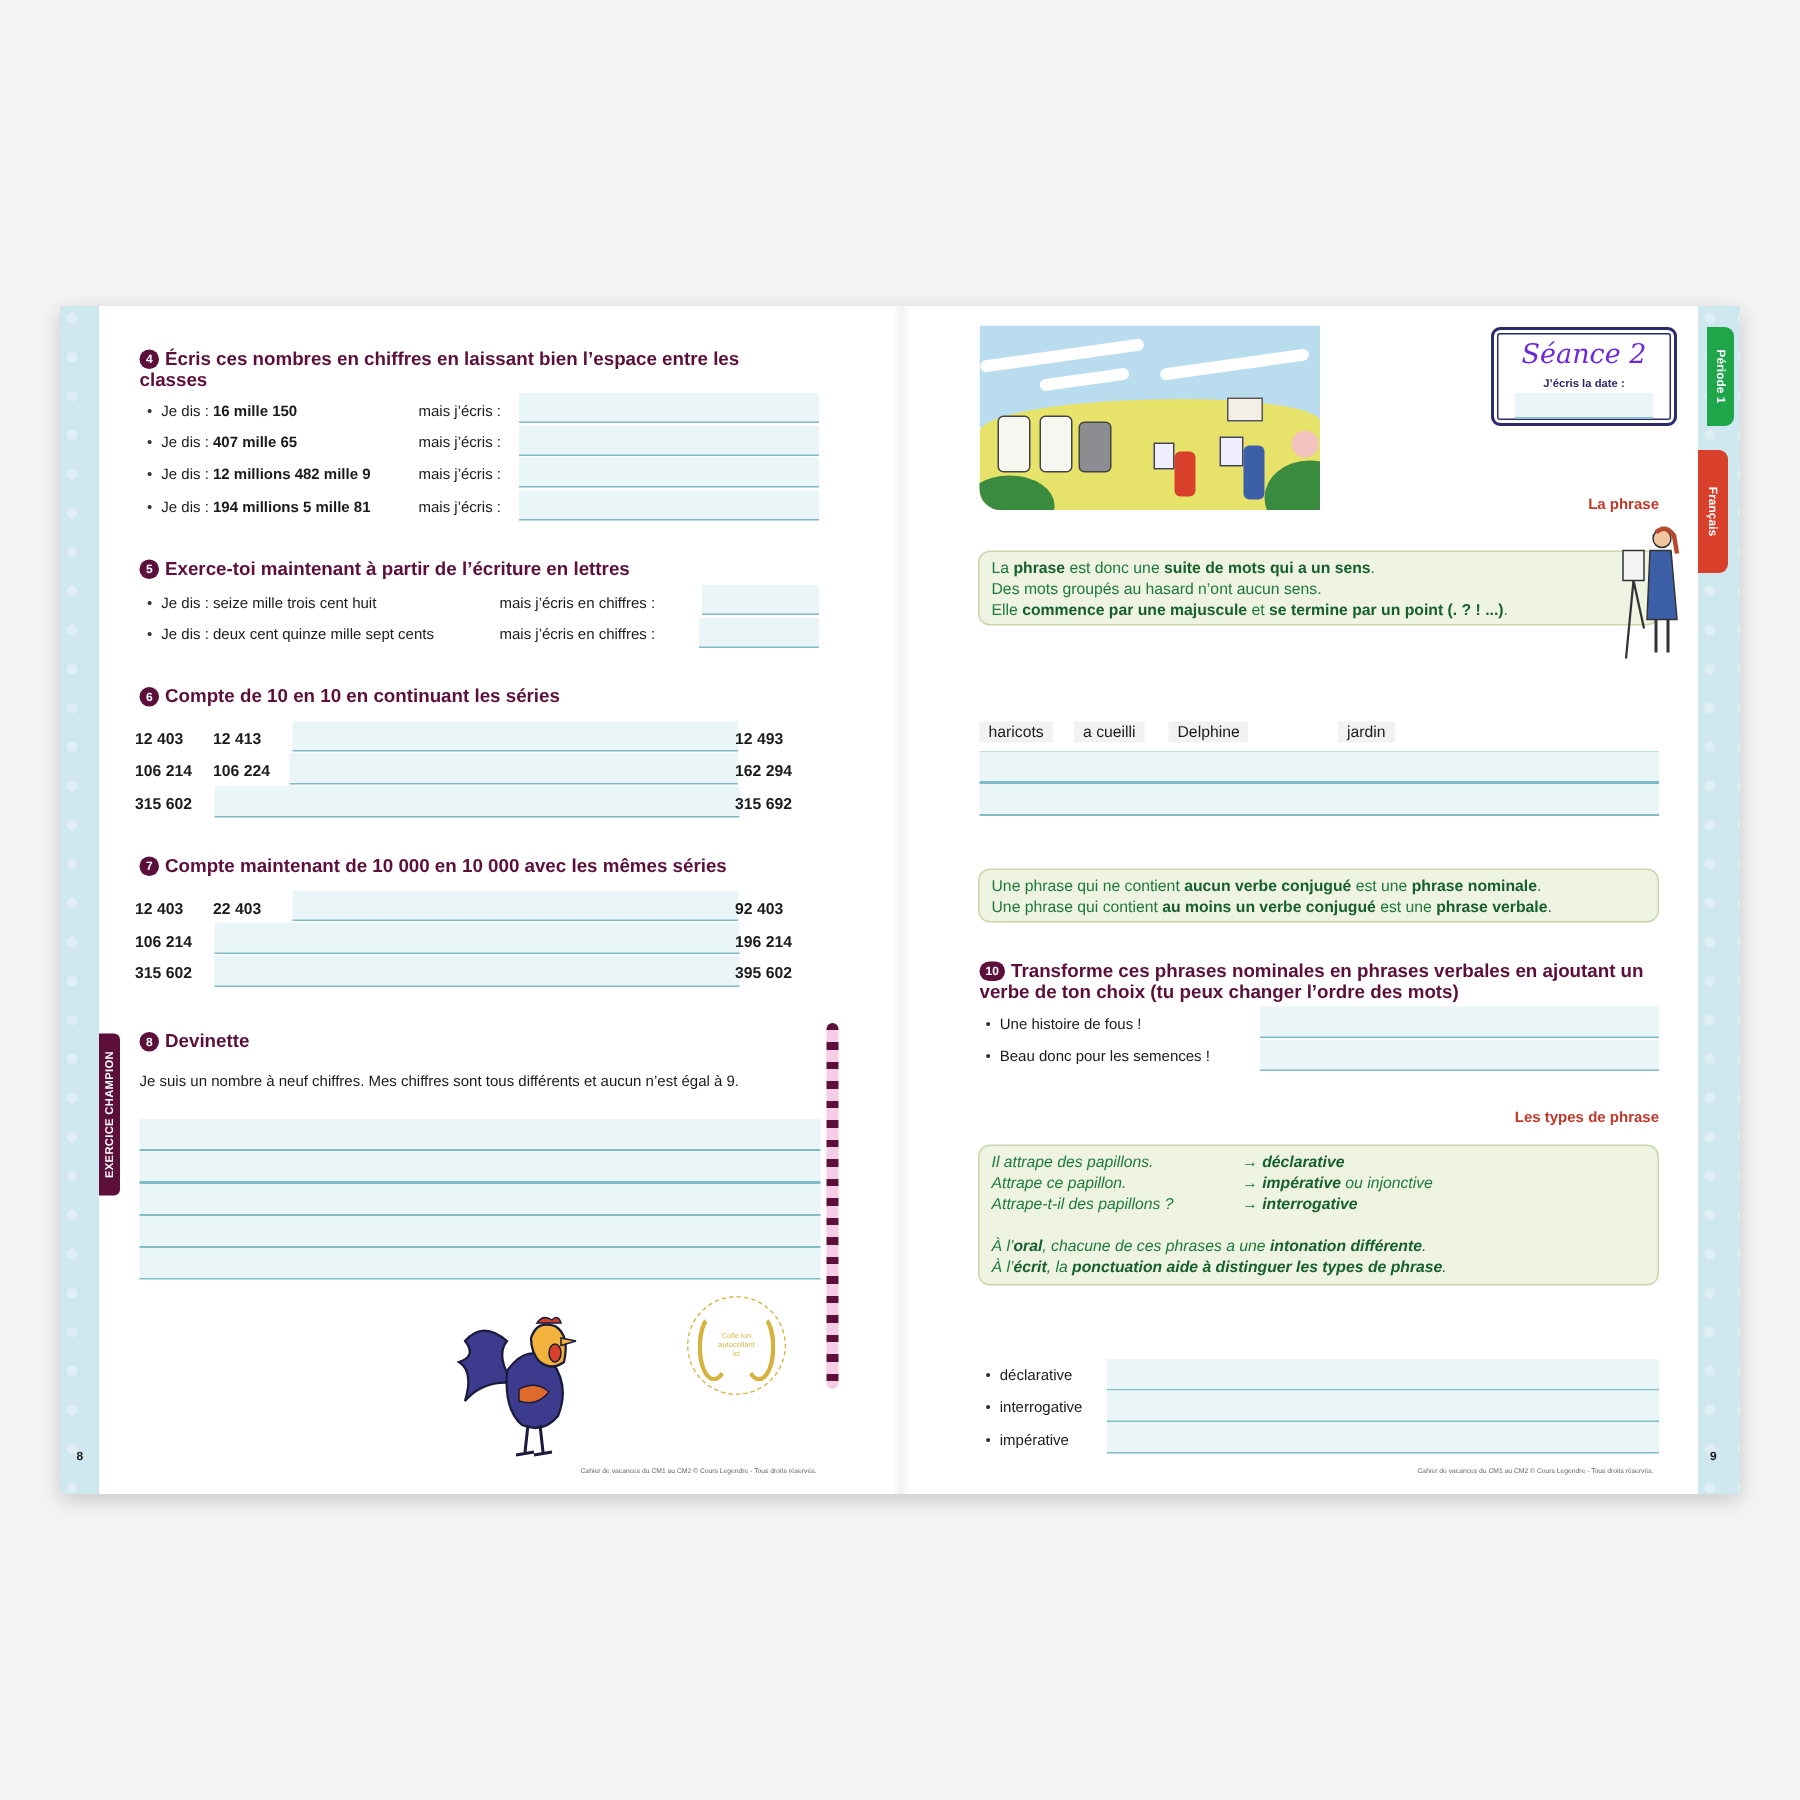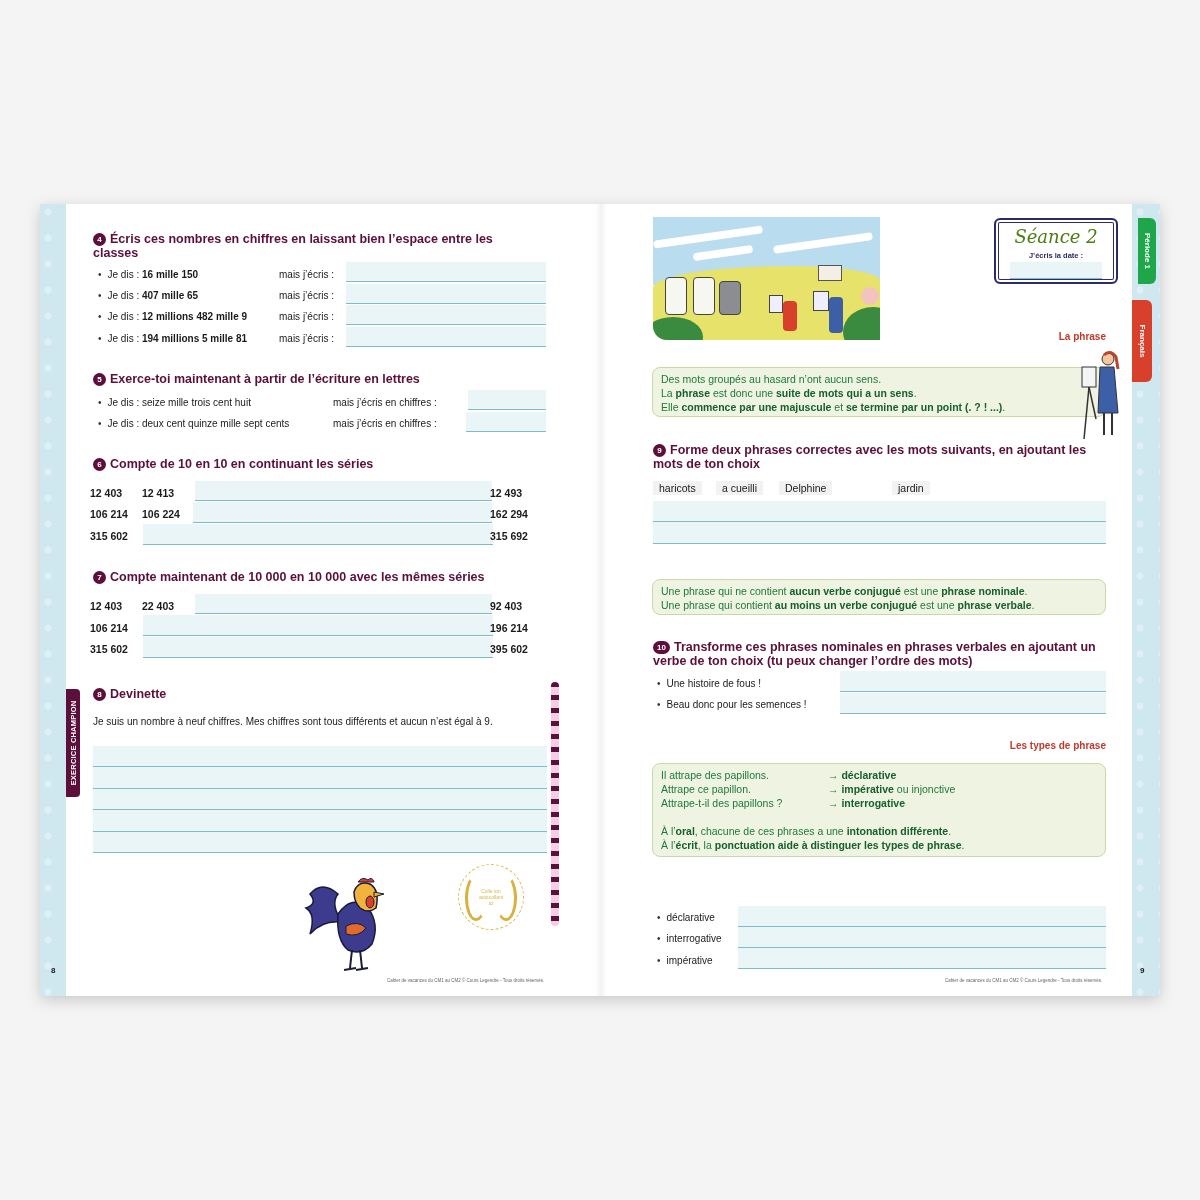--- a/index.html
+++ b/index.html
@@ -41,21 +41,21 @@
   .seal::before { left: 6px; border-right-color: transparent; border-top-color: transparent; }
   .seal::after { right: 6px; border-left-color: transparent; border-top-color: transparent; }
 
   .illus { position: absolute; overflow: hidden; }
   .sky { position: absolute; left: 0; top: 0; width: 100%; height: 55%; background: #b9dcef; }
   .cloud { position: absolute; height: 8px; background: #fff; border-radius: 8px; transform: rotate(-8deg); }
   .hill { position: absolute; left: 0; bottom: 0; width: 100%; height: 60%; background: #e6e26a; border-radius: 60% 40% 0 0 / 30% 20% 0 0; }
   .bush { position: absolute; background: #3a8b3f; border-radius: 50%; }
 
   .seance { position: absolute; left: 954px; top: 14px; width: 124px; height: 66px; border: 2px solid #2b2a6a; border-radius: 6px; background: #fff; box-shadow: inset 0 0 0 2px #fff, inset 0 0 0 3px #2b2a6a; }
-  .seance-title { position: absolute; left: 0; right: 0; top: 6px; text-align: center; font-family: "DejaVu Serif", serif; font-style: italic; font-size: 18px; color: #4d7c0f; }
+  .seance-title { position: absolute; left: 0; right: 0; top: 6px; text-align: center; font-family: "DejaVu Serif", serif; font-style: italic; font-size: 18px; color: #6d28d9; }
   .seance-sub { position: absolute; left: 0; right: 0; top: 31px; text-align: center; font-size: 7.5px; font-weight: bold; color: #2b2a6a; }
   .seance-field { position: absolute; left: 14px; right: 14px; top: 42px; height: 17px; background: #eaf5f8; border-bottom: 1px solid #7fbcc6; }
 
   .side-tab { position: absolute; width: 18px; border-radius: 0 6px 6px 0; color: #fff; font-size: 8px; font-weight: bold; }
   .side-tab span { position: absolute; left: 50%; top: 50%; transform: translate(-50%,-50%) rotate(90deg); white-space: nowrap; }
 
   .section-label { position: absolute; font-size: 10px; font-weight: bold; color: #c0392b; text-align: right; }
 
   .rule-box { position: absolute; background: #eef3e2; border: 1.5px solid #c9d8a9; border-radius: 8px; font-size: 10.5px; line-height: 14px; color: #1e7a3a; padding: 4px 8px; }
   .rule-box .g { font-weight: bold; color: #16602c; }
@@ -191,39 +191,36 @@
   <div class="side-tab" style="left:1098px; top:14px; height:66px; background:#1fa64a;">
       <span>Période 1</span>
     </div>
   <div class="side-tab" style="left:1092px; top:96px; height:82px; width:20px; background:#d9402b;">
       <span>Français</span>
     </div>
 
   <div class="section-label" style="left:900px; top:127px; width:166px;">La phrase</div>
 
   <div class="rule-box" style="left:612px; top:163px; width:454px; height:50px;">
+    <div><span>La </span><span class="g">phrase</span><span> est donc une </span><span class="g">suite de mots qui a un sens</span><span>.</span></div>
     <div>Des mots groupés au hasard n’ont aucun sens.</div>
-    <div><span>La </span><span class="g">phrase</span><span> est donc une </span><span class="g">suite de mots qui a un sens</span><span>.</span></div>
     <div><span>Elle </span><span class="g">commence par une majuscule</span><span> et </span><span class="g">se termine par un point (. ? ! ...)</span><span>.</span></div>
   </div>
 
   <svg style="position:absolute; left:1040px; top:145px;" width="42" height="92" viewBox="0 0 42 92">
     <rect x="2" y="18" width="14" height="20" fill="#f4f4f4" stroke="#333"></rect>
     <line x1="9" y1="38" x2="4" y2="90" stroke="#333" stroke-width="1.5"></line>
     <line x1="9" y1="38" x2="16" y2="70" stroke="#333" stroke-width="1.5"></line>
     <circle cx="28" cy="10" r="6" fill="#f2c6a0" stroke="#333"></circle>
     <path d="M24 6 Q30 0 36 8 L38 20" stroke="#b5472e" stroke-width="3" fill="none"></path>
     <path d="M20 18 L34 18 L38 64 L18 64 Z" fill="#3d5fa8" stroke="#333"></path>
     <line x1="24" y1="64" x2="24" y2="86" stroke="#333" stroke-width="2"></line>
     <line x1="32" y1="64" x2="32" y2="86" stroke="#333" stroke-width="2"></line>
   </svg>
 
-  <div class="ex-title" style="left:613px; top:239px; width:460px;">
-    <span class="ex-num">9</span><span>Forme deux phrases correctes avec les mots suivants, en ajoutant les mots de ton choix</span>
-  </div>
   <div class="word-chip" style="left:613px; top:277px;">haricots</div>
   <div class="word-chip" style="left:676px; top:277px;">a cueilli</div>
   <div class="word-chip" style="left:739px; top:277px;">Delphine</div>
   <div class="word-chip" style="left:808px; top:277px;margin-left:44px;">jardin</div>
   <div class="lined" style="left:613px; top:297px; width:453px; height:43px;"></div>
 
   <div class="rule-box" style="left:612px; top:375px; width:454px; height:36px;">
     <div><span>Une phrase qui ne contient </span><span class="g">aucun verbe conjugué</span><span> est une </span><span class="g">phrase nominale</span><span>.</span></div>
     <div><span>Une phrase qui contient </span><span class="g">au moins un verbe conjugué</span><span> est une </span><span class="g">phrase verbale</span><span>.</span></div>
   </div>
@@ -231,21 +228,21 @@
   <div class="ex-title" style="left:613px; top:436px; width:460px;">
     <span class="ex-num wide">10</span><span>Transforme ces phrases nominales en phrases verbales en ajoutant un verbe de ton choix (tu peux changer l’ordre des mots)</span>
   </div>
   <div class="row bullet" style="left:617px; top:473px;">Une histoire de fous !</div>
   <div class="answer" style="left:800px; top:467px; width:266px; height:21px;"></div>
   <div class="row bullet" style="left:617px; top:494px;">Beau donc pour les semences !</div>
   <div class="answer" style="left:800px; top:489px; width:266px; height:21px;"></div>
 
   <div class="section-label" style="left:900px; top:536px; width:166px;">Les types de phrase</div>
 
-  <div class="rule-box" style="left:612px; top:559px; width:454px; height:94px;">
+  <div class="rule-box" style="left:612px; top:559px; width:454px; height:94px;font-style:italic;">
     <div style="position:relative; height:14px;"><span>Il attrape des papillons.</span><span style="position:absolute; left:167px;"><span>→</span> <span class="g">déclarative</span></span></div>
     <div style="position:relative; height:14px;"><span>Attrape ce papillon.</span><span style="position:absolute; left:167px;"><span>→</span> <span class="g">impérative</span><span> ou injonctive</span></span></div>
     <div style="position:relative; height:14px;"><span>Attrape-t-il des papillons ?</span><span style="position:absolute; left:167px;"><span>→</span> <span class="g">interrogative</span></span></div>
     <div style="height:14px;"></div>
     <div><span>À l’</span><span class="g">oral</span><span>, chacune de ces phrases a une </span><span class="g">intonation différente</span><span>.</span></div>
     <div><span>À l’</span><span class="g">écrit</span><span>, la </span><span class="g">ponctuation aide à distinguer les types de phrase</span><span>.</span></div>
   </div>
 
   <div class="row bullet" style="left:617px; top:707px;">déclarative</div>
   <div class="answer" style="left:698px; top:702px; width:368px; height:21px;"></div>

